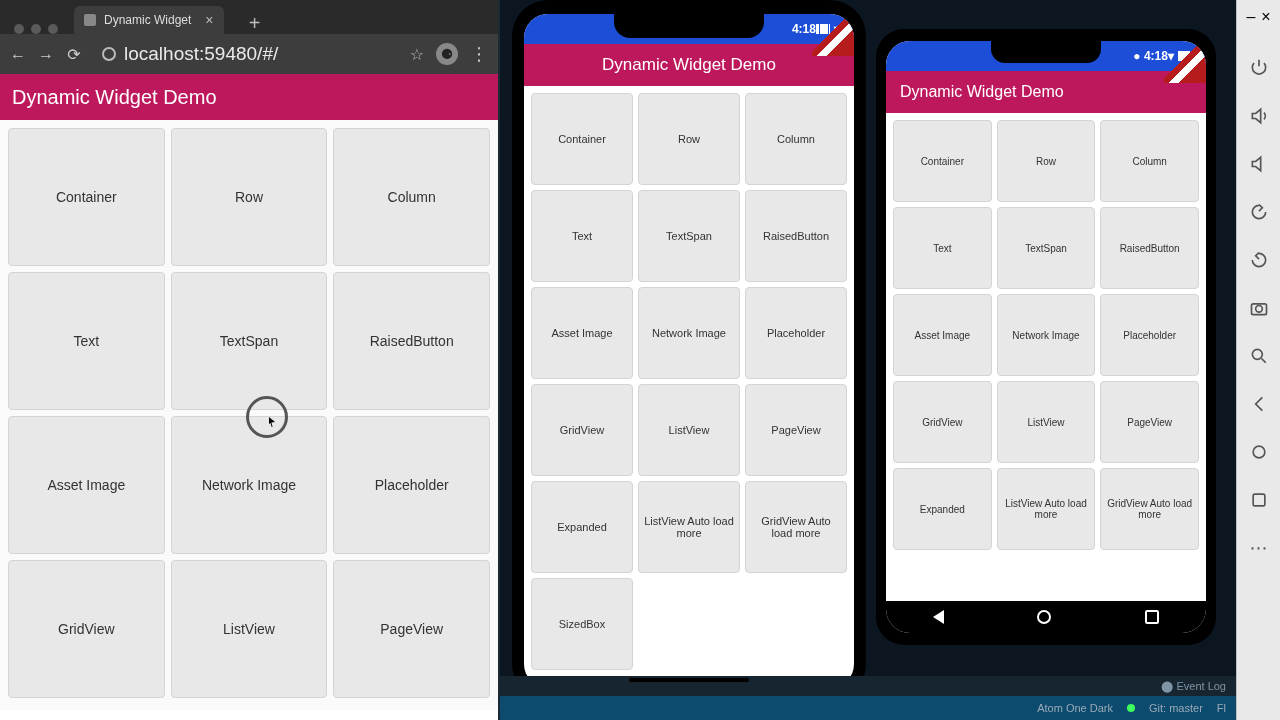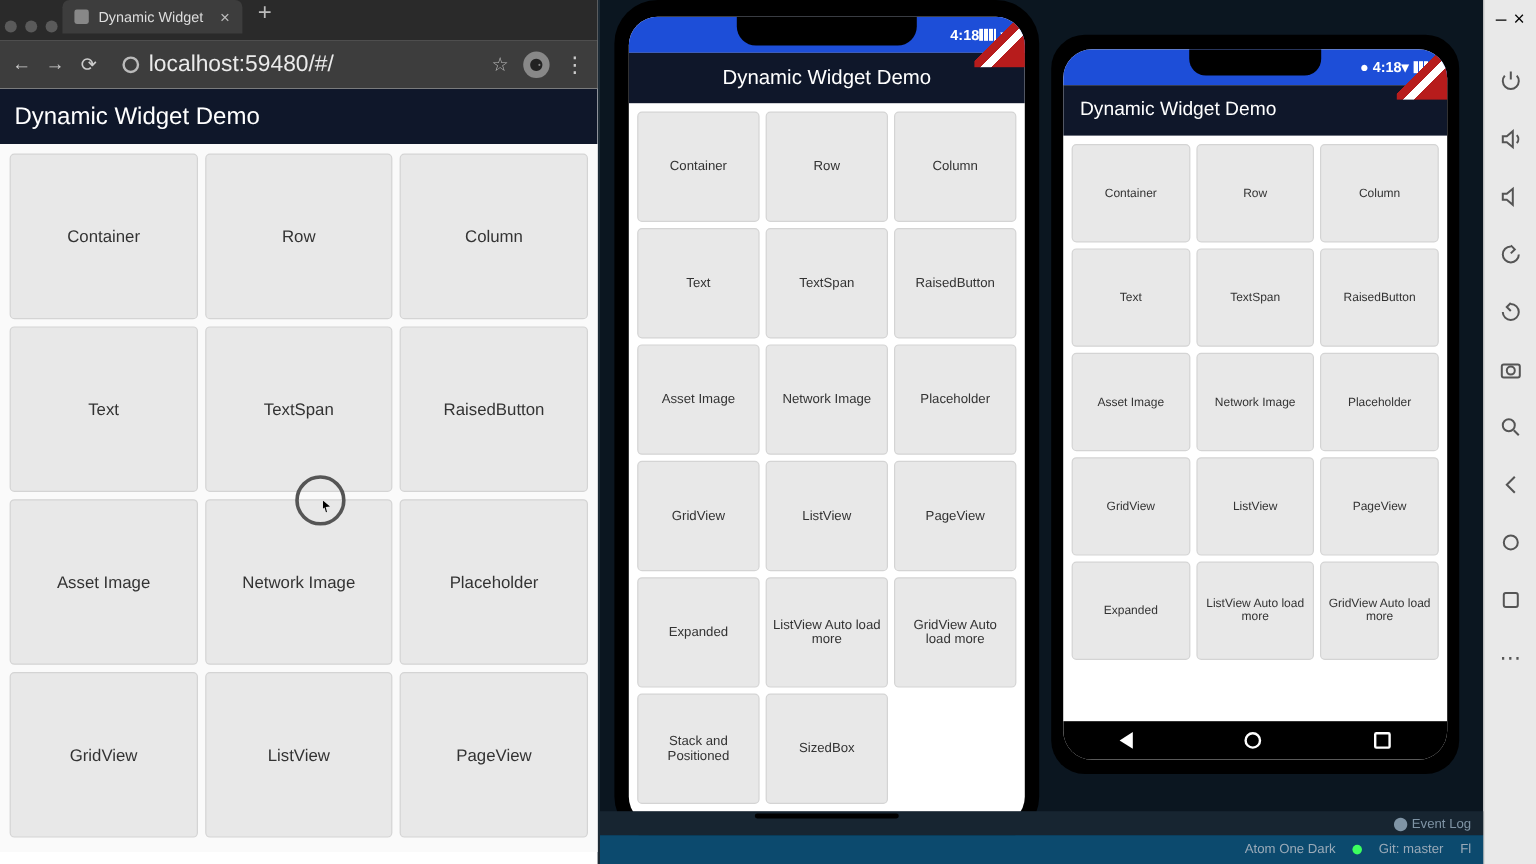--- a/index.html
+++ b/index.html
@@ -1,37 +1,37 @@
 <!DOCTYPE html>
 <html><head>
 <meta charset="utf-8">
 <style>
   html,body{margin:0;padding:0;width:1280px;height:720px;background:#0b1620;font-family:Arial,Helvetica,sans-serif;overflow:hidden;}
   *{box-sizing:border-box;}
   
   .desktop{position:relative;width:1280px;height:720px;}
   
   .browser{position:absolute;left:0;top:0;width:500px;height:720px;background:#fff;border-right:2px solid #1c2a35;}
-  .tabs{height:34px;background:#2a2a2a;display:flex;padding-left:4px;gap:4px;}
+  .tabs{height:34px;background:#2a2a2a;display:flex;align-items:flex-end;padding-left:14px;gap:16px;}
   .win-dots{display:flex;gap:7px;padding:10px 0 0 0;align-items:center;}
   .dot{width:10px;height:10px;border-radius:50%;background:#5a5a5a;}
   .tab{background:#3d3d3d;height:28px;border-radius:6px 6px 0 0;display:flex;align-items:center;gap:8px;padding:0 10px;color:#ddd;font-size:12px;}
   .tab .fav{width:12px;height:12px;border-radius:2px;background:#888;}
   .tab .close{color:#bbb;font-size:14px;margin-left:6px;}
   .newtab{width:22px;height:22px;color:#bbb;font-size:20px;display:flex;align-items:center;justify-content:center;margin-left:4px;}
   .urlbar{height:40px;background:#3d3d3d;display:flex;align-items:center;padding:0 10px;gap:12px;color:#ccc;}
   .navico{width:16px;height:16px;display:flex;align-items:center;justify-content:center;font-size:16px;}
   .addr{flex:1;display:flex;align-items:center;gap:8px;background:transparent;height:28px;border-radius:14px;padding:0 8px;font-size:19px;color:#eaeaea;}
   .addr .globe{width:14px;height:14px;border-radius:50%;border:2px solid #bbb;}
   .star{font-size:16px;color:#bbb;}
   .avatar{width:22px;height:22px;border-radius:50%;background:#888;display:flex;align-items:center;justify-content:center;color:#222;font-size:14px;}
   .menu3{font-size:18px;color:#ccc;}
   
   .content{height:calc(100% - 84px);overflow:hidden;background:#fafafa;}
-  .appbar{background:#0f172a;color:#fff;height:46px;display:flex;align-items:center;padding-left:12px;font-size:20px;font-weight:500;}
+  .appbar{background:#be185d;color:#fff;height:46px;display:flex;align-items:center;padding-left:12px;font-size:20px;font-weight:500;}
   .grid{display:grid;grid-template-columns:repeat(3,1fr);gap:6px;padding:8px;}
   .cell{background:#e8e8e8;border:1px solid #d4d4d4;border-radius:4px;display:flex;align-items:center;justify-content:center;text-align:center;font-size:14px;color:#333;padding:4px;}
   .browser .cell{height:138px;}
   
   .cursor{position:absolute;left:246px;top:396px;width:42px;height:42px;border:3px solid #555;border-radius:50%;pointer-events:none;}
   .cursor:after{content:"";position:absolute;left:20px;top:18px;width:6px;height:10px;background:#000;clip-path:polygon(0 0,100% 50%,40% 55%,60% 100%,45% 100%,25% 60%,0 70%);}
   
   .phone{position:absolute;background:#000;border-radius:36px;padding:14px 12px 12px 12px;}
   .phone.ios{left:512px;top:0;width:354px;height:700px;}
   .phone.android{left:876px;top:2;width:340px;height:616px;border-radius:28px;padding:12px 10px;margin-top:29px;}
@@ -140,21 +140,20 @@
           <div class="cell">RaisedButton</div>
           <div class="cell">Asset Image</div>
           <div class="cell">Network Image</div>
           <div class="cell">Placeholder</div>
           <div class="cell">GridView</div>
           <div class="cell">ListView</div>
           <div class="cell">PageView</div>
           <div class="cell">Expanded</div>
           <div class="cell">ListView Auto load more</div>
           <div class="cell">GridView Auto load more</div>
-          <div class="cell">Stack and Positioned</div>
           <div class="cell">SizedBox</div>
         </div>
     <div class="homebar"></div>
   </div>
 </div>
 
 <div class="phone android">
   <div class="screen">
     <div class="notch"></div>
     <div class="ribbon"></div>

